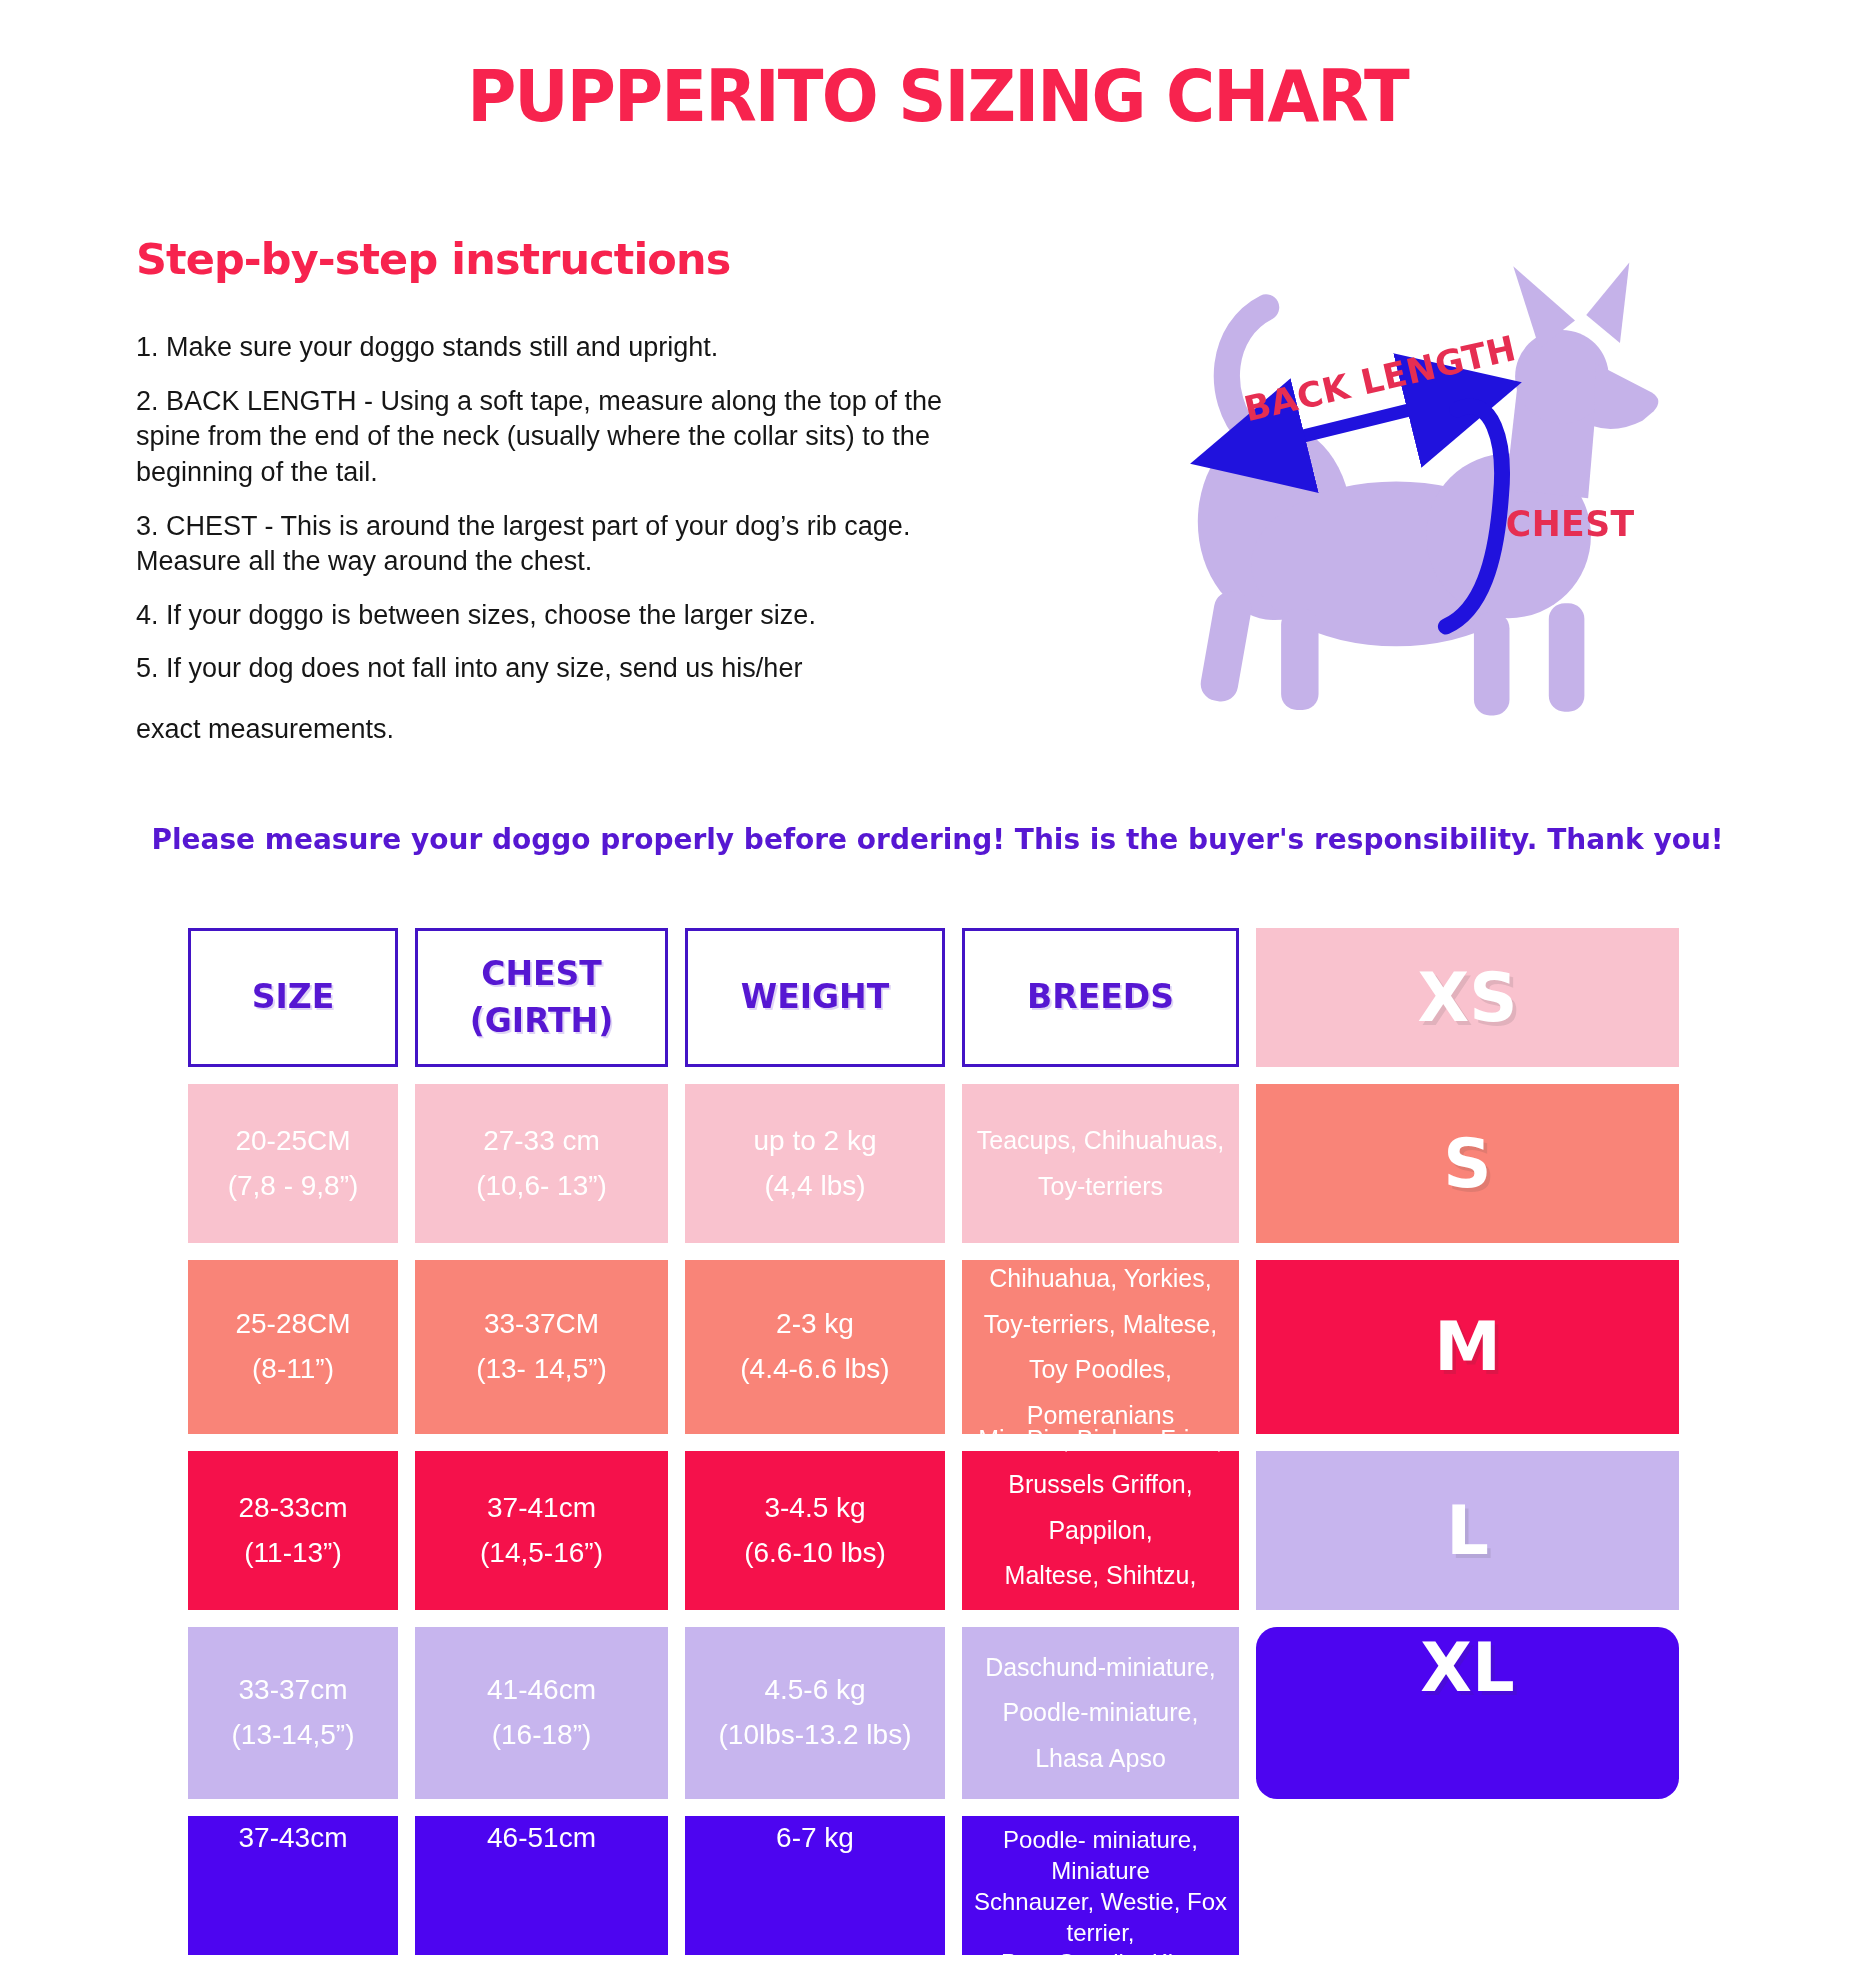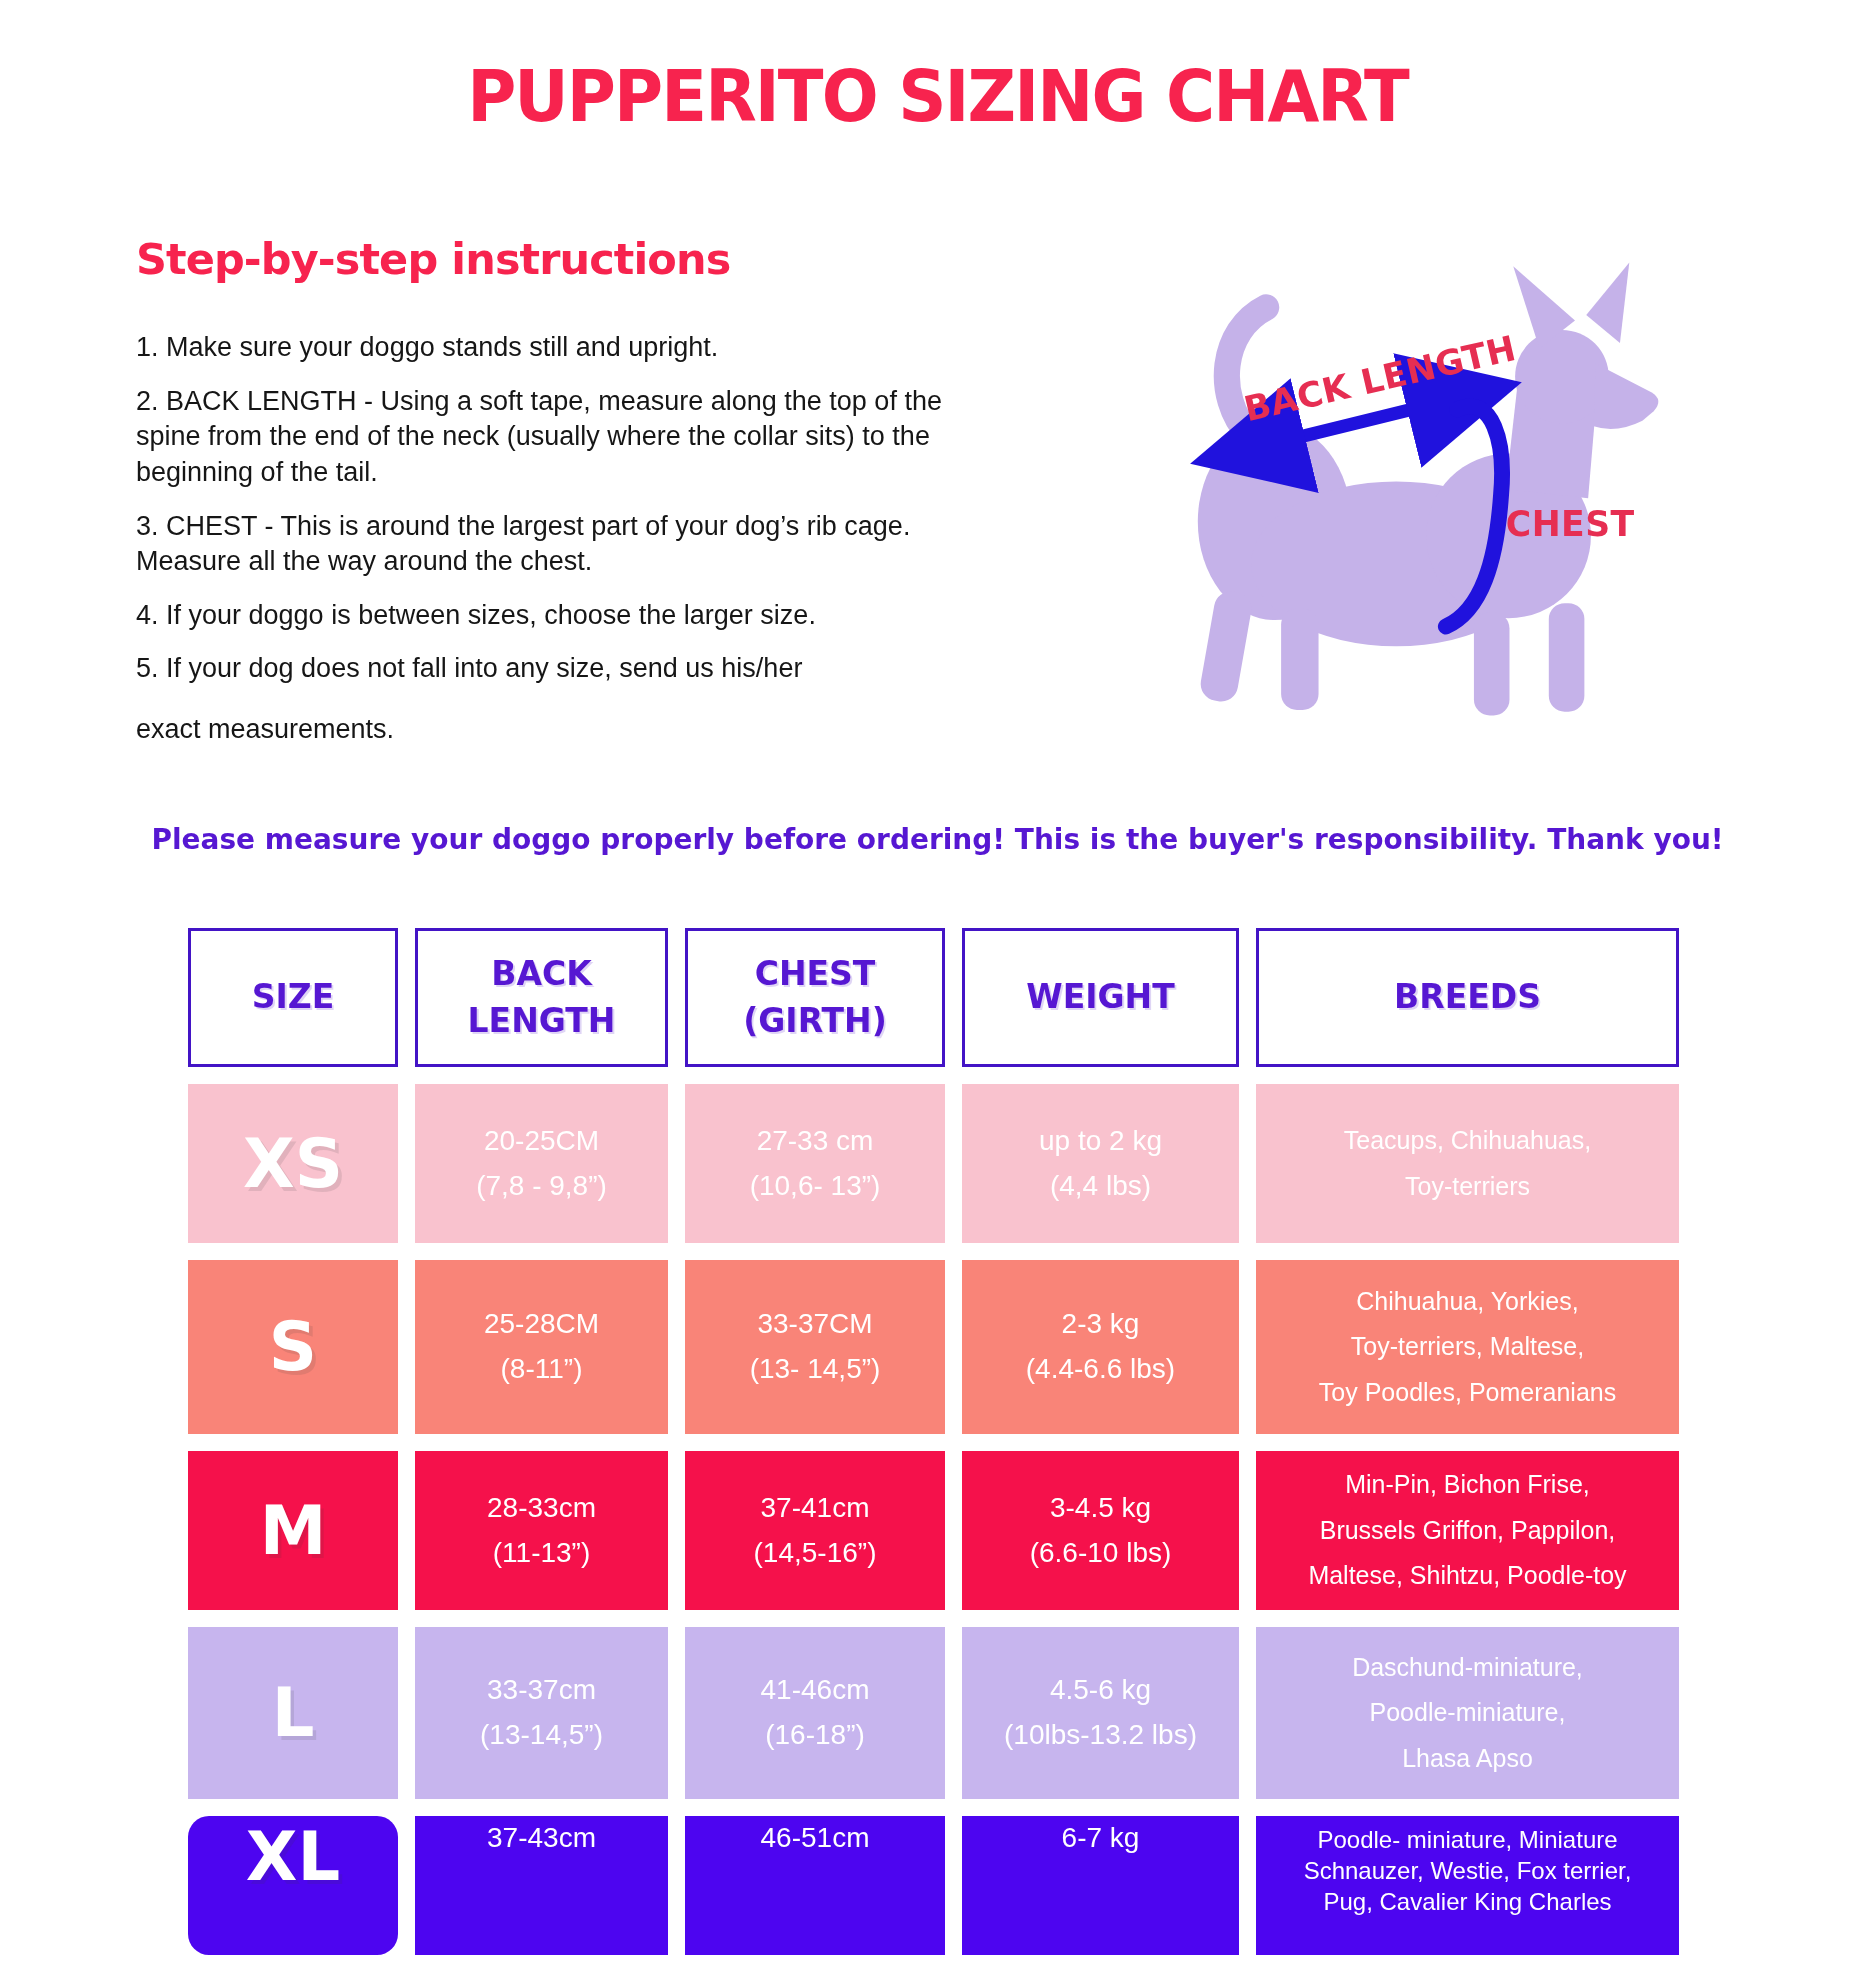--- a/index.html
+++ b/index.html
@@ -120,22 +120,20 @@
       <path class="chest-band" d="M 300 165 C 338 148, 352 200, 347 256 C 342 328, 326 380, 288 397"></path>
       <text class="diagram-label" x="76" y="178" transform="rotate(-13 76 178)">BACK LENGTH</text>
       <text class="diagram-label" x="352" y="300">CHEST</text>
     </svg>
   </div>
 
   <div id="notice">Please measure your doggo properly before ordering! This is the buyer's responsibility. Thank you!</div>
 
   <div id="size-table">
       <div class="th">SIZE</div>
-      <div class="th">BACK
-LENGTH</div>
       <div class="th">CHEST
 (GIRTH)</div>
       <div class="th">WEIGHT</div>
       <div class="th">BREEDS</div>
       <div class="td td-size" style="background: rgb(249, 194, 206);">XS</div>
       <div class="td td-val" style="background: rgb(249, 194, 206);">20-25CM
 (7,8 - 9,8”)</div>
       <div class="td td-val" style="background: rgb(249, 194, 206);">27-33 cm
 (10,6- 13”)</div>
       <div class="td td-val" style="background: rgb(249, 194, 206);">up to 2 kg

